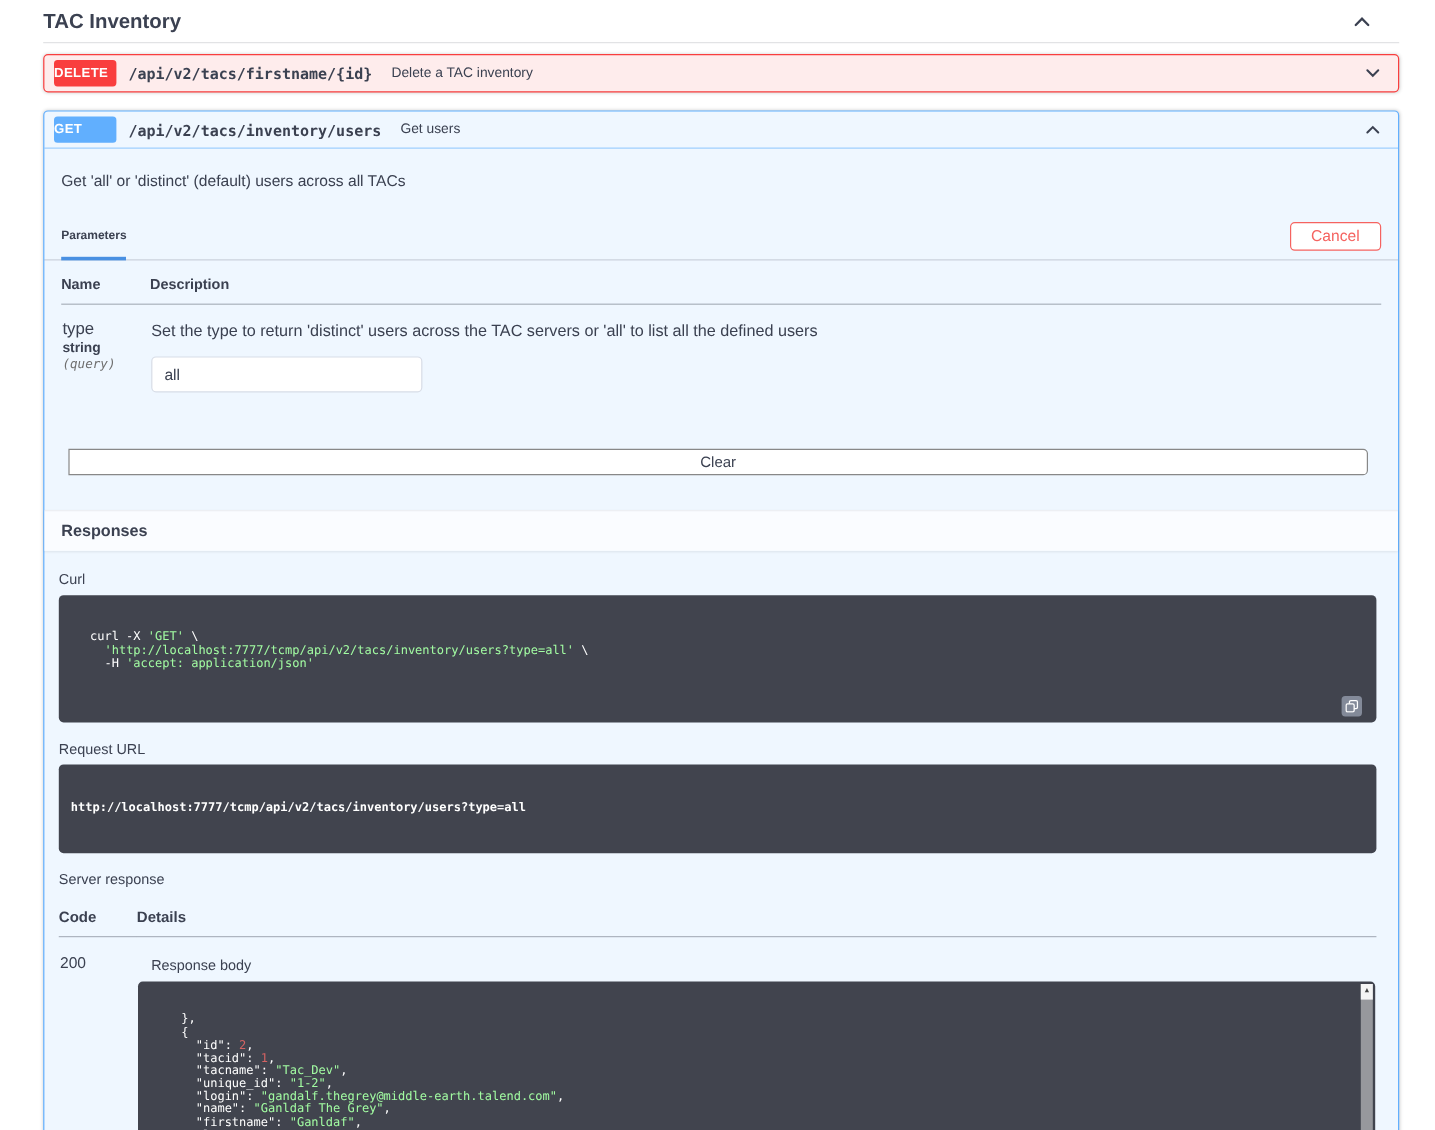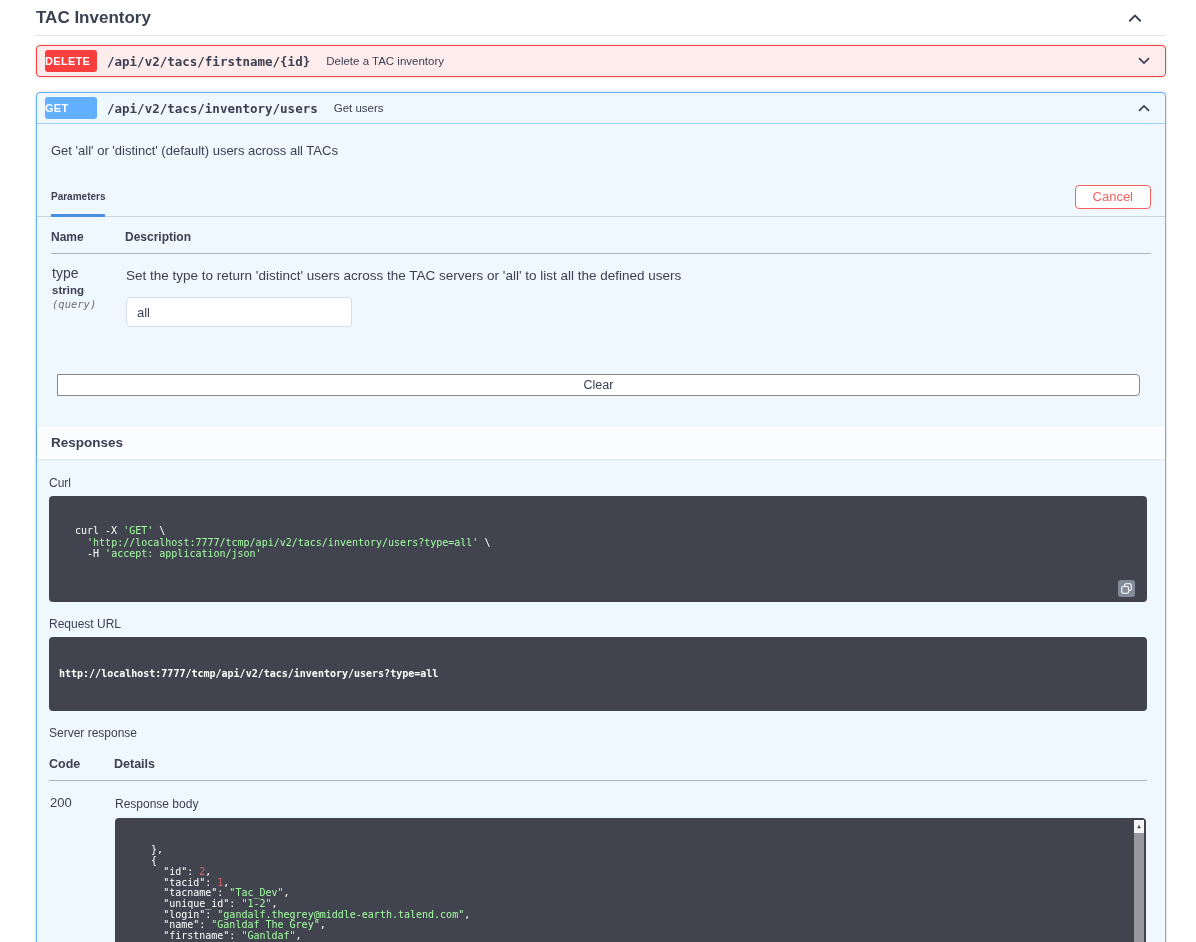--- a/index.html
+++ b/index.html
@@ -81,21 +81,21 @@
 
   .copy-btn{position:absolute;right:12px;bottom:5px;width:17px;height:17px;border:none;border-radius:3px;
       background:#838a99;display:flex;align-items:center;justify-content:center;cursor:pointer;padding:0}
 
   table.resp-table{width:100%;border-collapse:collapse;margin-top:7px}
   .resp-table th{text-align:left;font-size:12.5px;font-weight:700;color:var(--ink);
       padding:10px 0 9px;border-bottom:1px solid rgba(59,65,81,.2)}
   .resp-table th.code-col{width:65px}
   .resp-table td{vertical-align:top}
   .code-cell{font-size:13px;padding-top:14px}
-  .rb-label{font-size:12px;margin:15px 0 7px}
+  .rb-label{font-size:12px;margin:15px 11px 7px}
 
   
   .scrollbar{position:absolute;top:2px;right:2px;bottom:2px;width:10px;background:rgba(222,222,222,.55)}
   .sb-btn{position:absolute;top:0;left:0;width:10px;height:13px;background:#f5f5f5;color:#444;
       font-size:6px;display:flex;align-items:center;justify-content:center;cursor:pointer}
 </style>
 </head>
 <body>
 
 <div class="wrap">

